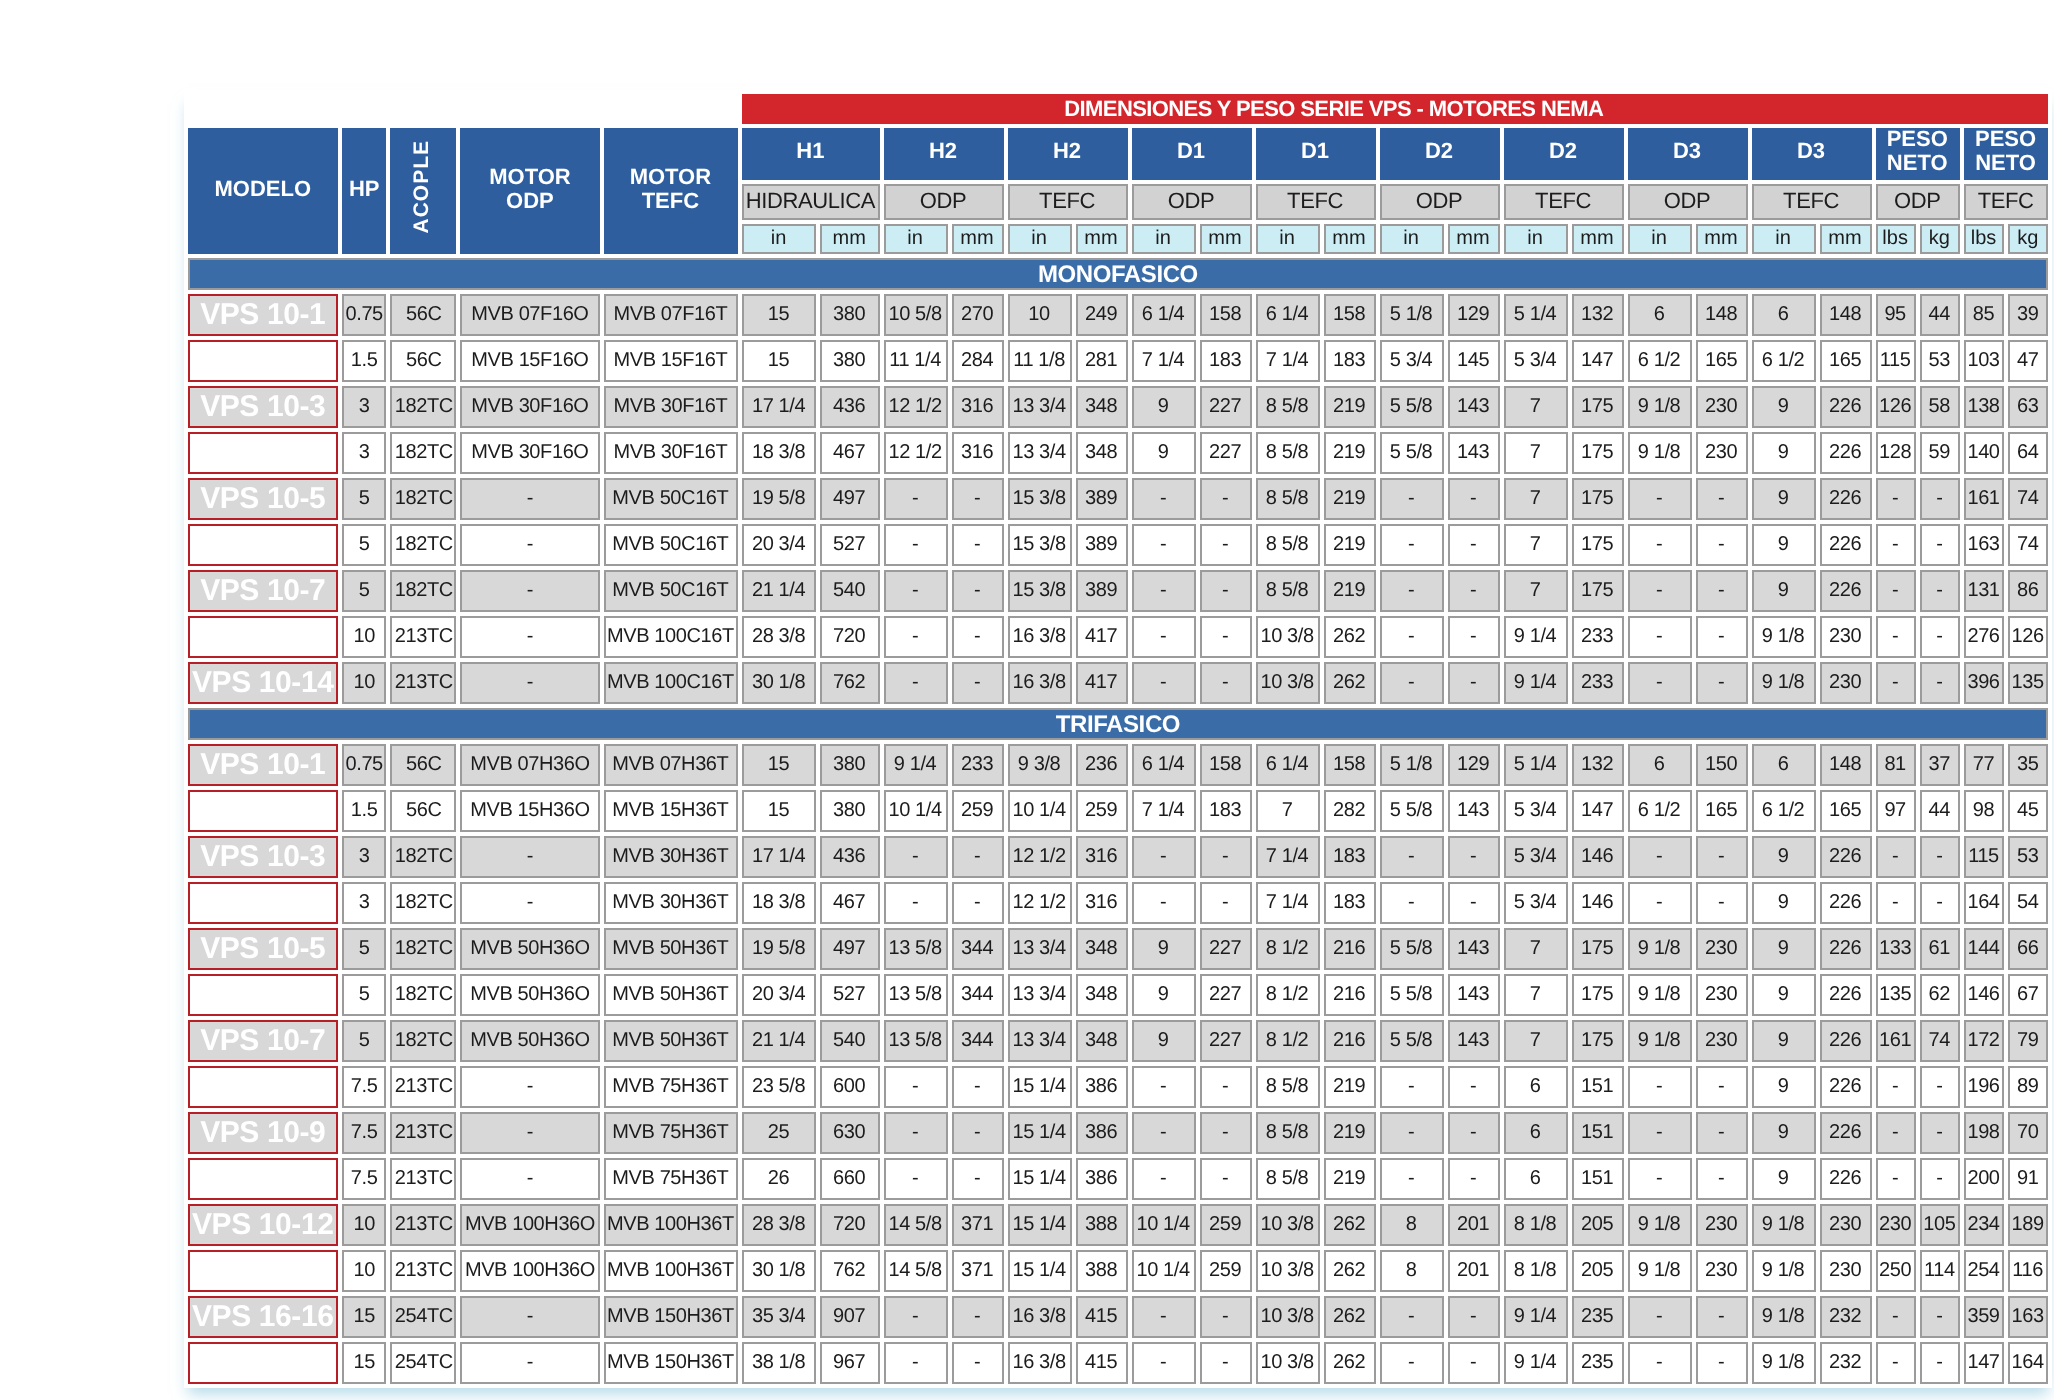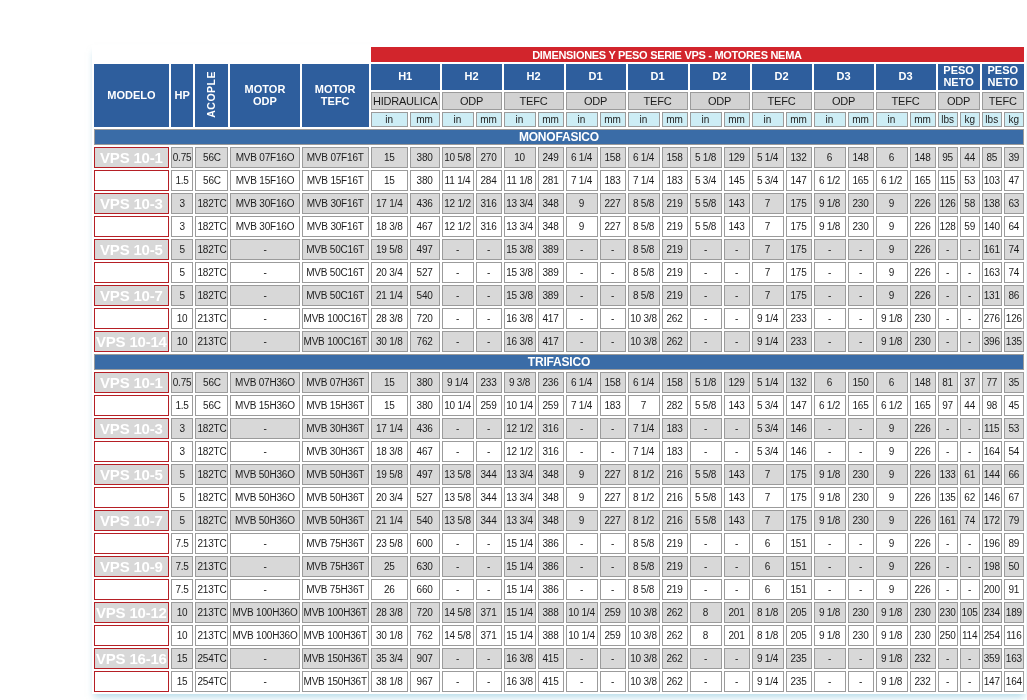--- a/index.html
+++ b/index.html
@@ -666,21 +666,21 @@
             <td class="num">-</td>
             <td class="num">6</td>
             <td class="num">151</td>
             <td class="num">-</td>
             <td class="num">-</td>
             <td class="num">9</td>
             <td class="num">226</td>
             <td class="num">-</td>
             <td class="num">-</td>
             <td class="num">198</td>
-            <td class="num">50</td>
+            <td class="num">70</td>
           </tr>
           <tr class="plain">
             <td class="model">VPS 10-10</td>
             <td class="txt">7.5</td>
             <td class="txt">213TC</td>
             <td class="txt">-</td>
             <td class="txt">MVB 75H36T</td>
             <td class="num">26</td>
             <td class="num">660</td>
             <td class="num">-</td>

